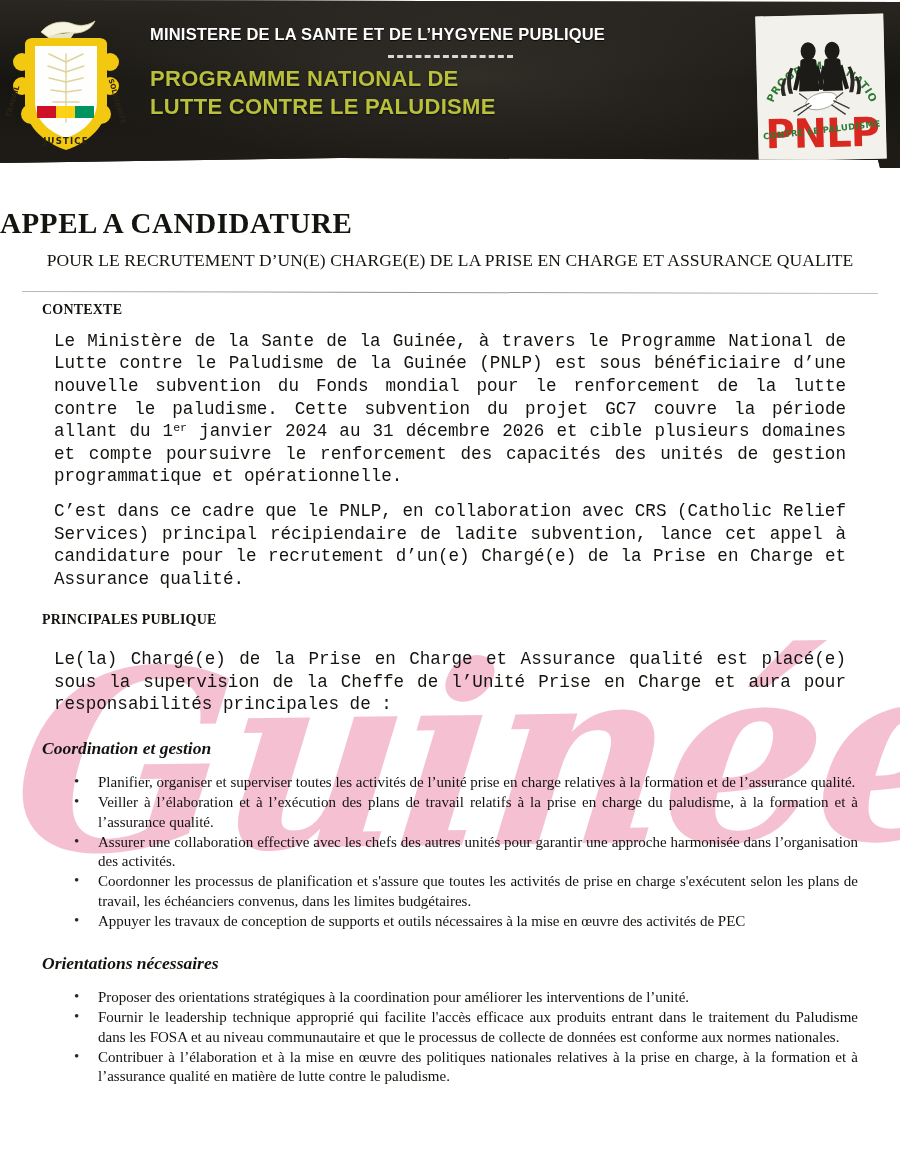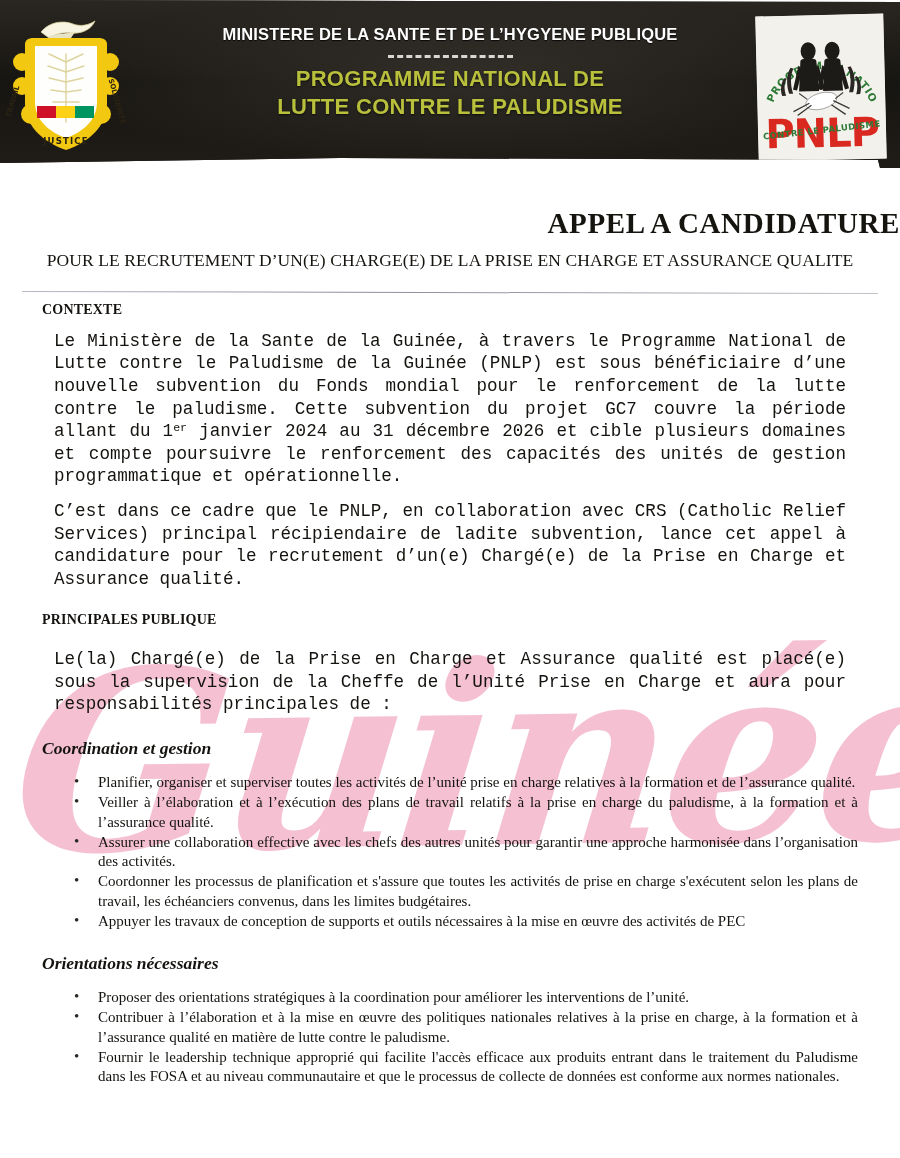--- a/index.html
+++ b/index.html
@@ -62,21 +62,20 @@
     overflow: hidden;
   }
   .pnlp-logo svg { display: block; width: 100%; height: 100%; }
 
   
   .header-text {
     position: absolute;
     left: 150px;
     top: 24px;
     width: 600px;
-    text-align: center;
   }
   .ministry-line {
     font-family: "Liberation Sans", "DejaVu Sans", sans-serif;
     font-weight: bold;
     font-size: 16.5px;
     letter-spacing: 0.2px;
     line-height: 1.32;
     color: #ffffff;
     text-shadow: 0 1px 1px rgba(0,0,0,0.8);
   }
@@ -123,21 +122,21 @@
   .doc-body {
     position: absolute;
     left: 0;
     top: 172px;
     width: 900px;
     z-index: 2;
   }
 
   .title-main {
     margin: 35px 0 0 0;
-    text-align: right;
+    text-align: left;
     font-size: 29px;
     font-weight: bold;
     letter-spacing: 0.6px;
     color: #16140f;
   }
   .title-sub {
     margin: 9px 42px 0 42px;
     text-align: center;
     font-size: 17.5px;
     font-weight: normal;
@@ -337,19 +336,19 @@
         <li>Planifier, organiser et superviser toutes les activités de l’unité prise en charge relatives à la formation et de l’assurance qualité.</li>
         <li>Veiller à l’élaboration et à l’exécution des plans de travail relatifs à la prise en charge du paludisme, à la formation et à l’assurance qualité.</li>
         <li>Assurer une collaboration effective avec les chefs des autres unités pour garantir une approche harmonisée dans l’organisation des activités.</li>
         <li>Coordonner les processus de planification et s'assure que toutes les activités de prise en charge s'exécutent selon les plans de travail, les échéanciers convenus, dans les limites budgétaires.</li>
         <li>Appuyer les travaux de conception de supports et outils nécessaires à la mise en œuvre des activités de PEC</li>
       </ul>
 
       <div class="sub-head">Orientations nécessaires</div>
       <ul class="bullets">
         <li>Proposer des orientations stratégiques à la coordination pour améliorer les interventions de l’unité.</li>
+        <li>Fournir le leadership technique approprié qui facilite l'accès efficace aux produits entrant dans le traitement du Paludisme dans les FOSA et au niveau communautaire et que le processus de collecte de données est conforme aux normes nationales.</li>
         <li>Contribuer à l’élaboration et à la mise en œuvre des politiques nationales relatives à la prise en charge, à la formation et à l’assurance qualité en matière de lutte contre le paludisme.</li>
-        <li>Fournir le leadership technique approprié qui facilite l'accès efficace aux produits entrant dans le traitement du Paludisme dans les FOSA et au niveau communautaire et que le processus de collecte de données est conforme aux normes nationales.</li>
       </ul>
 
     </div>
   </div>
 </div>
 
 </body></html>

